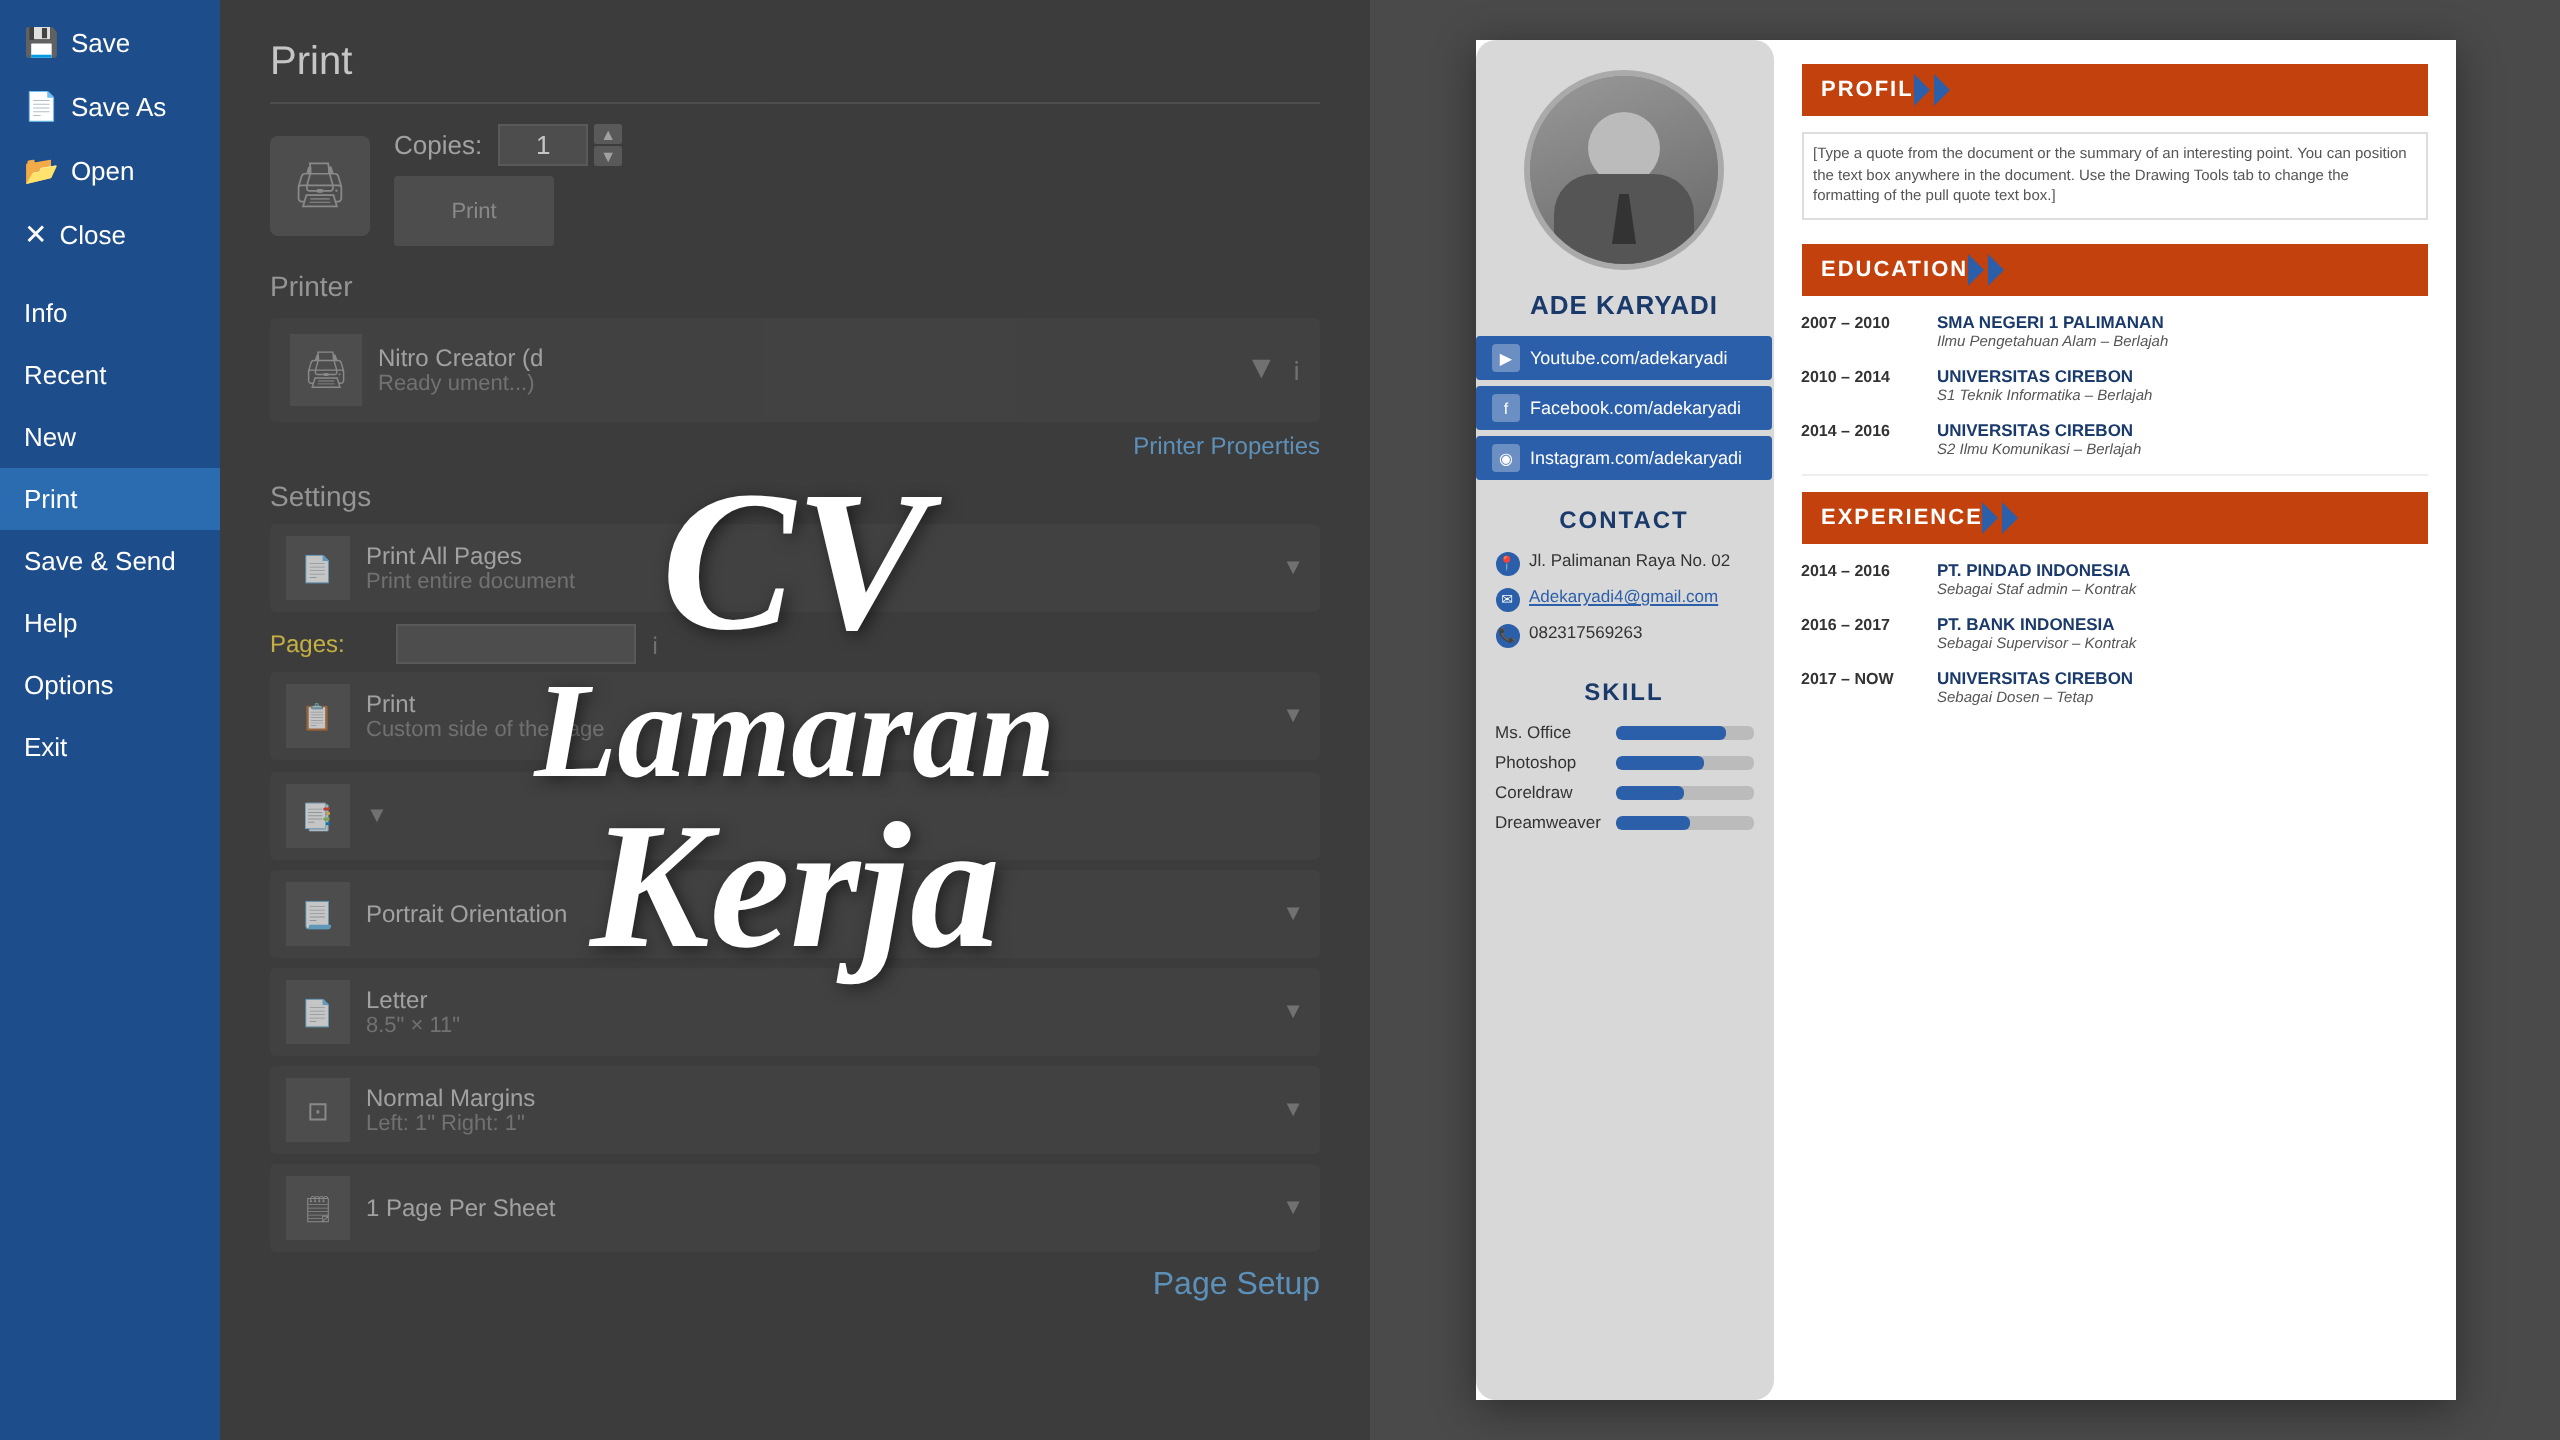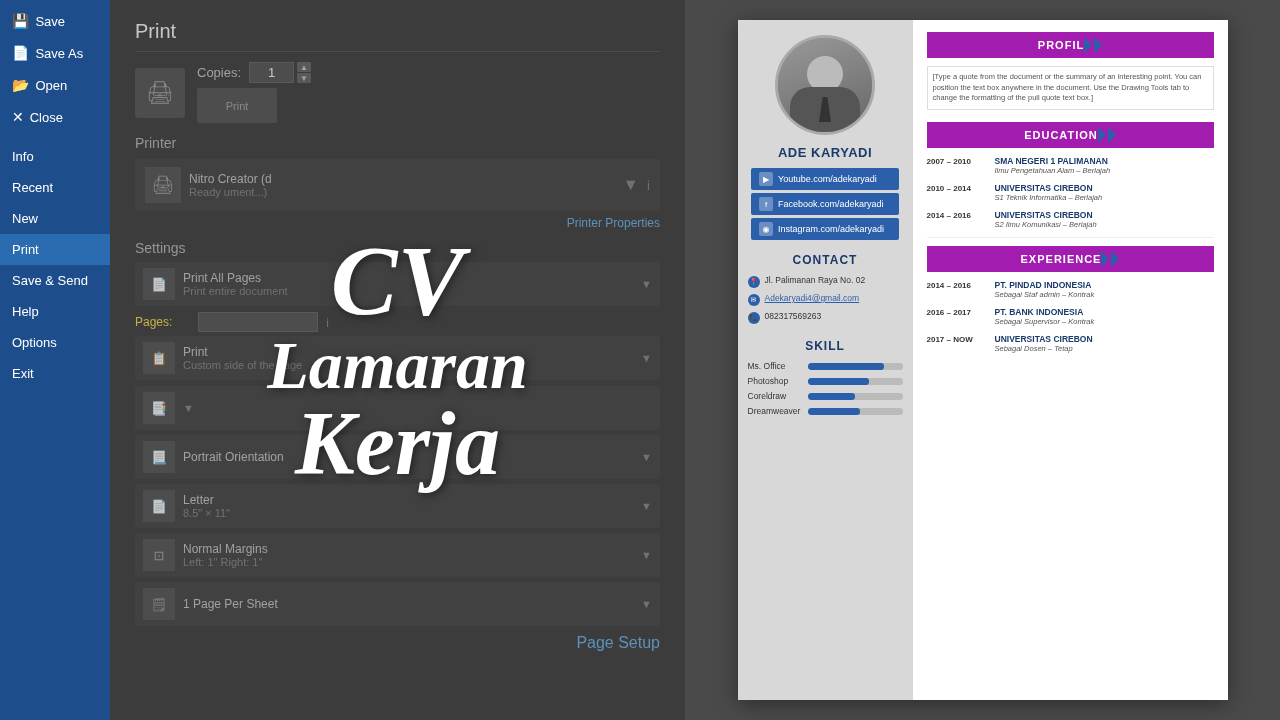--- a/index.html
+++ b/index.html
@@ -198,27 +198,28 @@
       width: 490px;
       height: 680px;
       background: white;
       display: flex;
       box-shadow: 0 4px 20px rgba(0,0,0,0.4);
       overflow: hidden;
     }
 
     
     .cv-left {
-      width: 175px;
+      width: 149px;
       background: #d8d8d8;
       display: flex;
       flex-direction: column;
       align-items: center;
       padding: 15px 0 10px 0;
       flex-shrink: 0;
+      border-radius: 10px;
     }
     .cv-photo {
       width: 100px;
       height: 100px;
       border-radius: 50%;
       background: #888;
       overflow: hidden;
       margin-bottom: 10px;
       display: flex;
       align-items: center;
@@ -366,29 +367,29 @@
     }
 
     
     .cv-right {
       flex: 1;
       background: white;
       padding: 12px 14px;
       overflow: hidden;
     }
     .cv-section-header {
-      background: #a21caf;
+      background: #c2410c;
       color: white;
       font-size: 11px;
       font-weight: bold;
       padding: 5px 10px;
       margin-bottom: 8px;
       display: flex;
       align-items: center;
-      justify-content: center;
+      justify-content: flex-start;
       letter-spacing: 1px;
     }
     .cv-section-header .chevrons {
       display: flex; gap: 2px;
     }
     .cv-section-header .chev {
       width: 0; height: 0;
       border-top: 8px solid transparent;
       border-bottom: 8px solid transparent;
       border-left: 8px solid #2b5faa;

